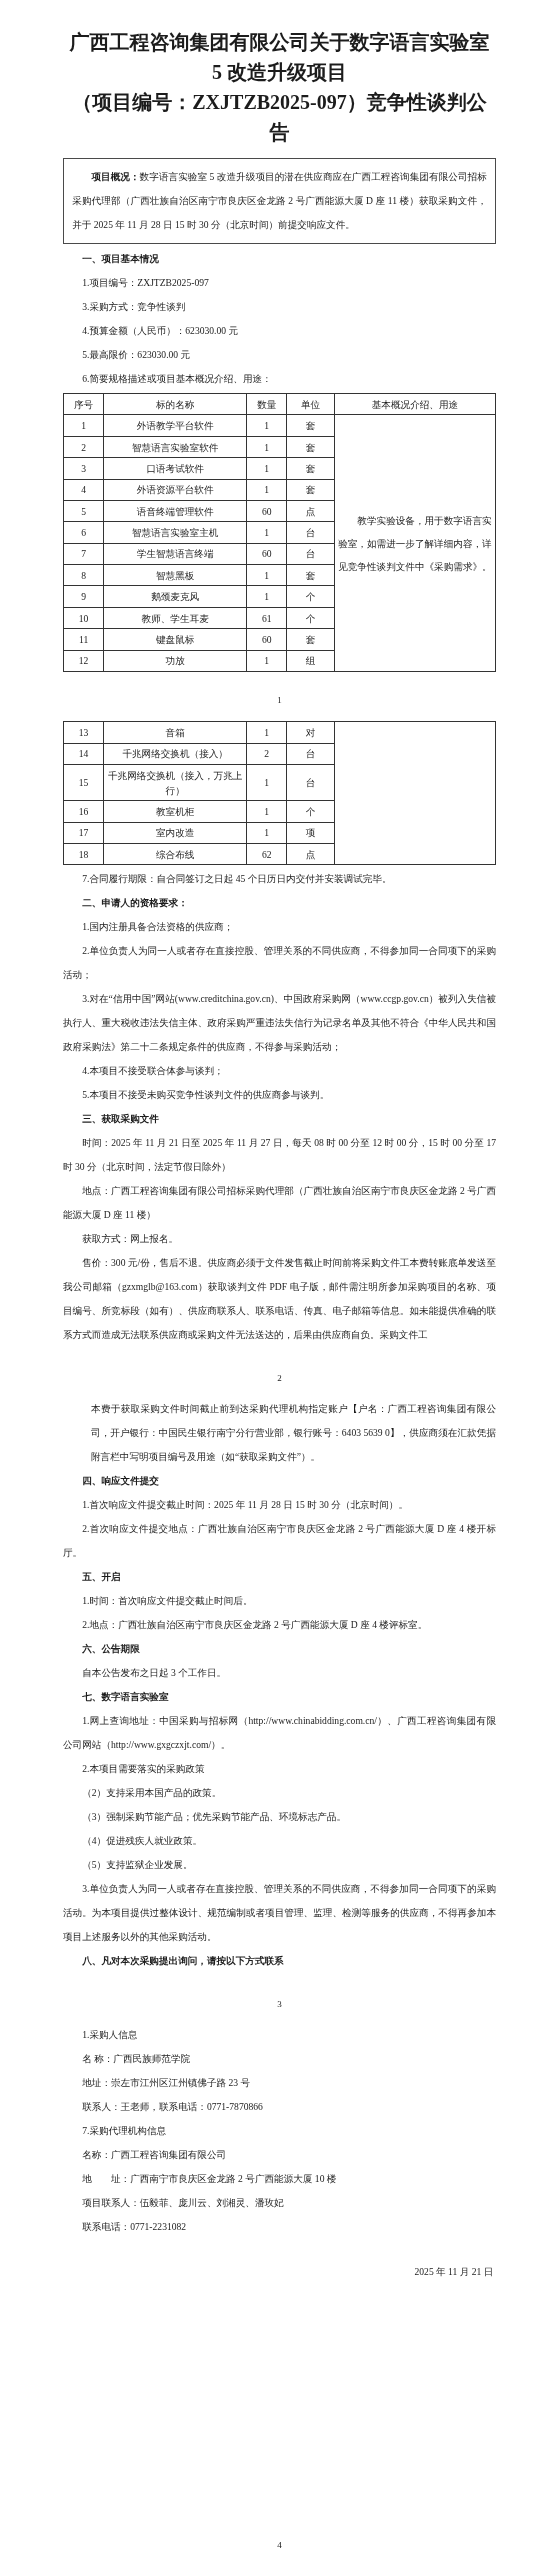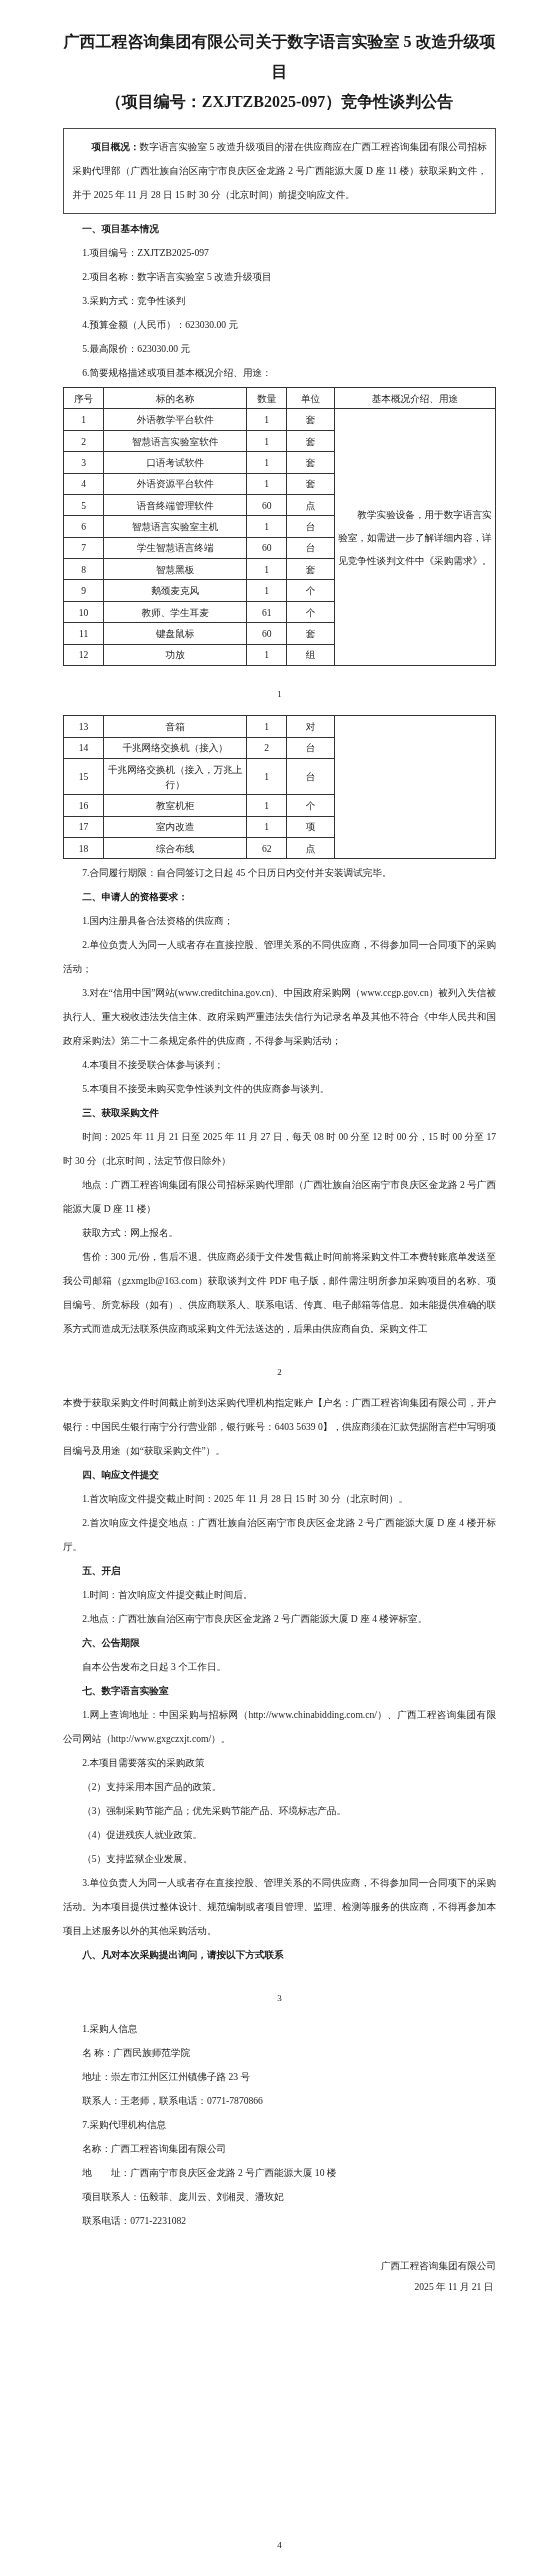--- a/index.html
+++ b/index.html
@@ -16,36 +16,36 @@
     padding: 27px 52px 0 63px;
     font-family: "Liberation Serif", "DejaVu Serif", serif;
     font-size: 9.6px;
     color: #1c1c1c;
     display: flex;
     flex-direction: column;
   }
   .doc-title {
     text-align: center;
     font-weight: bold;
-    font-size: 16px;
+    font-size: 20px;
     line-height: 30px;
     margin: 0 0 11px 0;
   }
   .overview-box {
     border: 0.7px solid #4a4a4a;
     padding: 5.5px 8.2px 6.8px 8.2px;
     margin: 0 0 2.7px 0;
   }
   .para {
     margin: 0;
     line-height: 24px;
     text-align: justify;
     text-indent: 2em;
   }
-  .cont { text-indent: 0; }
+  .cont { text-indent: 0; margin-left: 28px; }
   .heading { font-weight: bold; }
   .bold { font-weight: bold; }
   .pagenum {
     text-align: center;
     font-size: 9px;
     line-height: 21px;
     flex: none;
   }
   .pn1 { margin: 18px 0 8.2px 0; }
   .pn2 { margin: 20.5px 0 8.2px 0; }
@@ -102,21 +102,20 @@
     <div>广西工程咨询集团有限公司关于数字语言实验室 5 改造升级项目</div>
     <div>（项目编号：ZXJTZB2025-097）竞争性谈判公告</div>
   </div>
 
   <div class="overview-box">
     <p class="para"><b>项目概况：</b><span>数字语言实验室 5 改造升级项目的潜在供应商应在广西工程咨询集团有限公司招标采购代理部（广西壮族自治区南宁市良庆区金龙路 2 号广西能源大厦 D 座 11 楼）获取采购文件，并于 2025 年 11 月 28 日 15 时 30 分（北京时间）前提交响应文件。</span></p>
   </div>
 
   <p class="para heading">一、项目基本情况</p>
   <p class="para">1.项目编号：ZXJTZB2025-097</p>
-  <p class="para">2.项目名称：数字语言实验室 5 改造升级项目</p>
   <p class="para">3.采购方式：竞争性谈判</p>
   <p class="para">4.预算金额（人民币）：623030.00 元</p>
   <p class="para">5.最高限价：623030.00 元</p>
   <p class="para">6.简要规格描述或项目基本概况介绍、用途：</p>
 
   <table class="goods">
     <colgroup>
       <col class="col-no">
         <col class="col-name">
         <col class="col-qty">
@@ -309,21 +308,20 @@
   <p class="para">名 称：广西民族师范学院</p>
   <p class="para">地址：崇左市江州区江州镇佛子路 23 号</p>
   <p class="para">联系人：王老师，联系电话：0771-7870866</p>
   <p class="para">7.采购代理机构信息</p>
   <p class="para">名称：广西工程咨询集团有限公司</p>
   <p class="para">地　　址：广西南宁市良庆区金龙路 2 号广西能源大厦 10 楼</p>
   <p class="para">项目联系人：伍毅菲、庞川云、刘湘灵、潘玫妃</p>
   <p class="para">联系电话：0771-2231082</p>
 
   <div class="sig-block">
-    <p class="sig-line company">广西工程咨询集团有限公司</p>
     <p class="sig-line date">2025 年 11 月 21 日</p>
   </div>
 
   <div class="flex-spacer"></div>
 
   <div class="pagenum pn4">4</div>
 
 </div>
 
 

